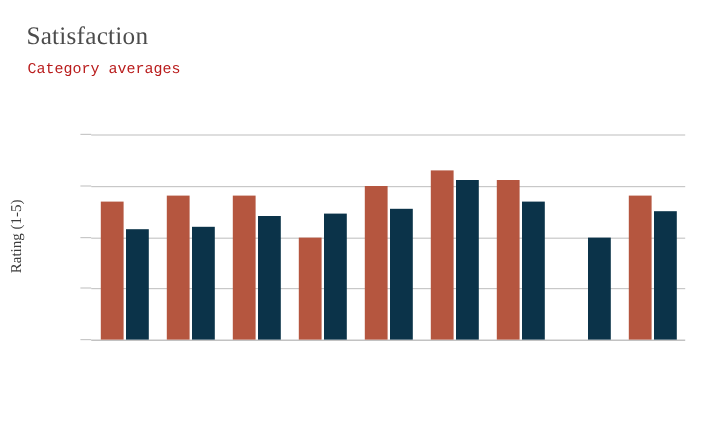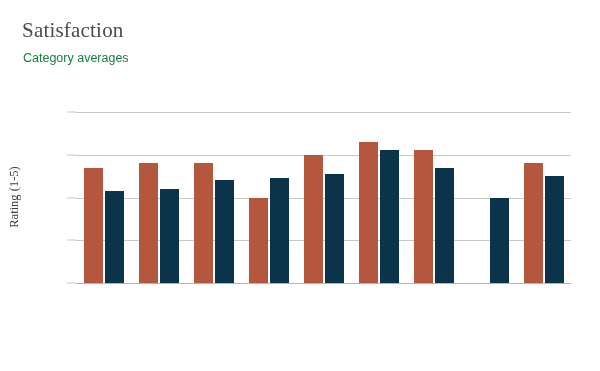--- a/index.html
+++ b/index.html
@@ -28,23 +28,23 @@
     font-family: "Liberation Serif", serif;
     font-size: 21px;
     color: #4c4c4c;
     letter-spacing: 0.2px;
     white-space: nowrap;
   }
   #chart-subtitle {
     position: absolute;
     left: 23px;
     top: 51px;
-    font-family: Liberation Sans, sans-serif;
+    font-family: Liberation Mono, monospace;
     font-size: 12.5px;
-    color: #15803d;
+    color: #b91c1c;
     white-space: nowrap;
   }
 
   
   #legend {
     position: absolute;
     left: 243px;
     top: 80px;
     display: flex;
     align-items: center;

